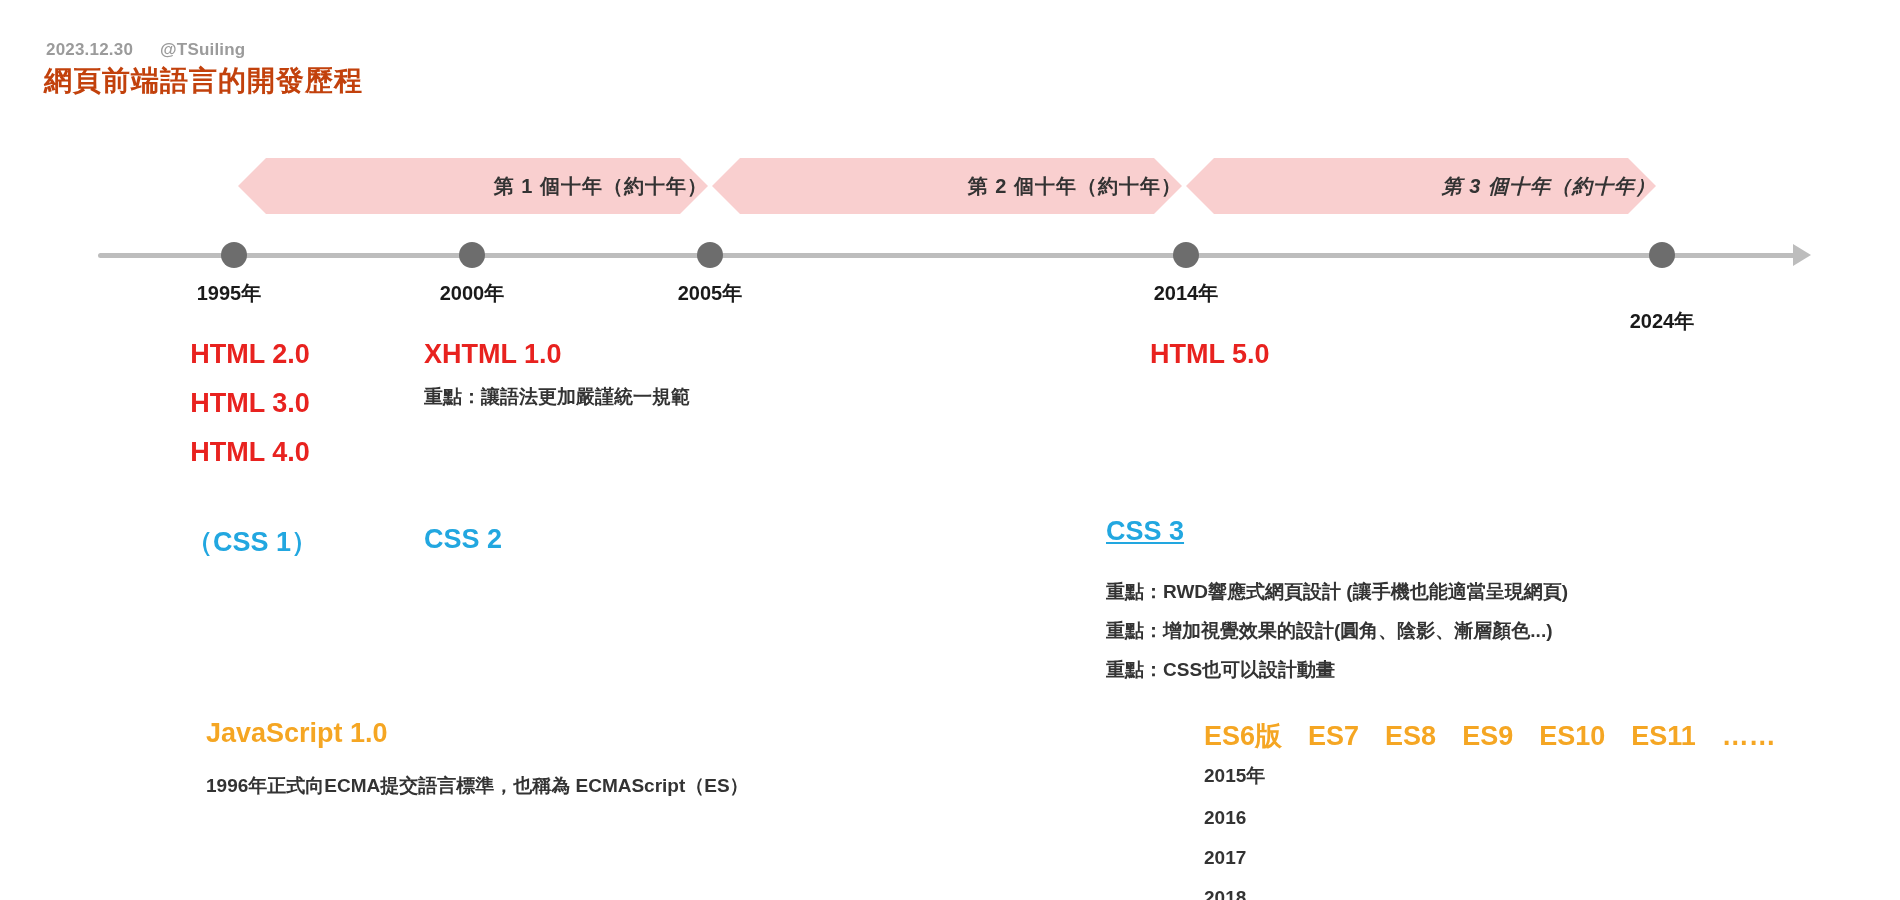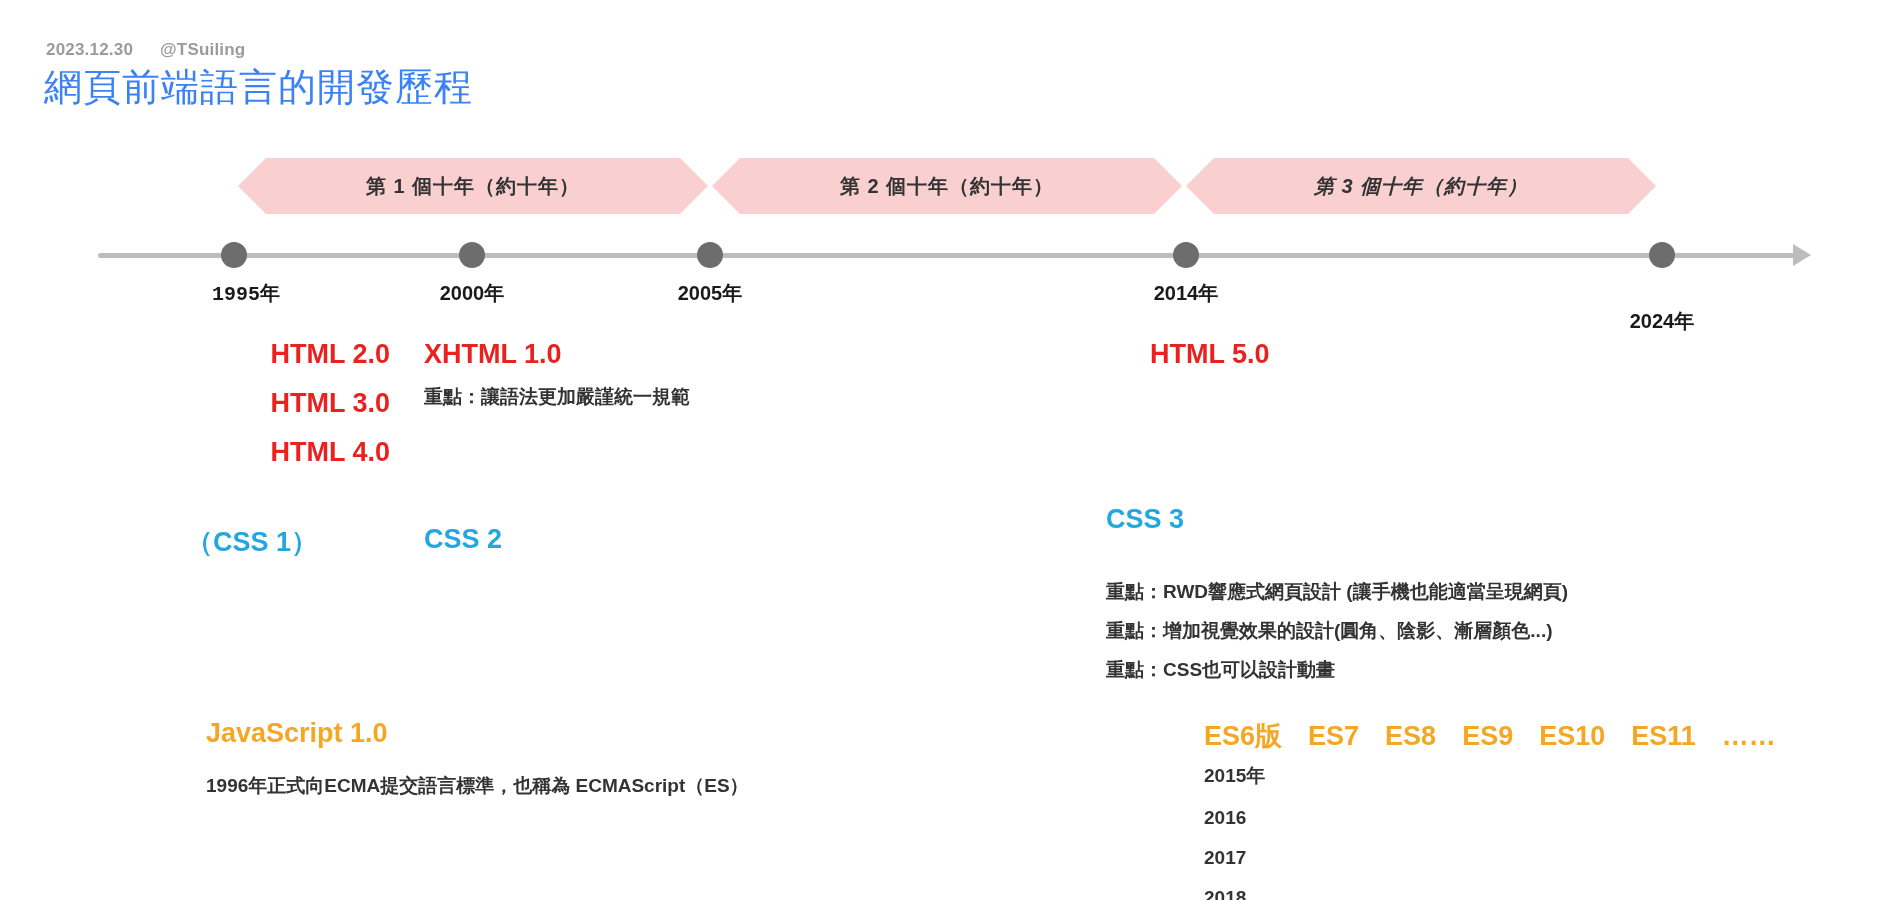--- a/index.html
+++ b/index.html
@@ -31,34 +31,34 @@
     color: #9b9b9b;
     font-weight: bold;
     letter-spacing: 0.2px;
   }
   .meta .handle { margin-left: 22px; }
 
   .title {
     position: absolute;
     left: 44px;
     top: 62px;
-    font-size: 38px;
-    font-weight: normal;
-    color: #3b82f6;
+    font-size: 28px;
+    font-weight: bold;
+    color: #c2410c;
     letter-spacing: 1px;
   }
 
   
   .decade {
     position: absolute;
     height: 56px;
     background: #f9cfcf;
     display: flex;
     align-items: center;
-    justify-content: center;
+    justify-content: flex-end;
     color: #333;
     font-size: 20px;
     font-weight: bold;
     letter-spacing: 1px;
   }
   .decade.both {
     clip-path: polygon(0% 50%, 28px 0%, calc(100% - 28px) 0%, 100% 50%, calc(100% - 28px) 100%, 28px 100%);
   }
 
   .d1 { left: 238px;  top: 158px; width: 470px; }
@@ -107,21 +107,21 @@
   
   .block { position: absolute; }
 
   .htmlhead {
     color: #e8221f;
     font-size: 27px;
     font-weight: bold;
     line-height: 49px;
     white-space: nowrap;
   }
-  .htmlhead.right { text-align: right; }
+  .htmlhead.right { text-align: center; }
 
   .csshead {
     color: #22a7e0;
     font-size: 27px;
     font-weight: bold;
     white-space: nowrap;
   }
 
   .jshead {
     color: #f5a623;
@@ -183,40 +183,40 @@
 
   <div class="axis"></div>
   <div class="axis-head"></div>
 
   <div class="node" style="left:234px;"></div>
   <div class="node" style="left:472px;"></div>
   <div class="node" style="left:710px;"></div>
   <div class="node" style="left:1186px;"></div>
   <div class="node" style="left:1662px;"></div>
 
-  <div class="node-label" style="left:246px;font-family:Liberation Mono, monospace;">1995年</div>
+  <div class="node-label" style="left:229px;">1995年</div>
   <div class="node-label" style="left:472px;">2000年</div>
   <div class="node-label" style="left:710px;">2005年</div>
   <div class="node-label" style="left:1186px;">2014年</div>
   <div class="node-label" style="left:1662px;margin-top:28px;">2024年</div>
 
   <div class="block htmlhead right" style="left:110px; top:330px; width:280px;">
     <div>HTML 2.0</div>
     <div>HTML 3.0</div>
     <div>HTML 4.0</div>
   </div>
 
   <div class="block htmlhead" style="left:424px; top:330px;">XHTML 1.0</div>
   <div class="block note" style="left:424px; top:377px;">重點：讓語法更加嚴謹統一規範</div>
 
   <div class="block htmlhead" style="left:1150px; top:330px;">HTML 5.0</div>
 
   <div class="block csshead" style="left:186px; top:524px;">（CSS 1）</div>
   <div class="block csshead" style="left:424px; top:524px;">CSS 2</div>
-  <div class="block csshead" style="left:1106px; top:504px;">CSS 3</div>
+  <div class="block csshead" style="left:1106px; top:516px;text-decoration:underline;">CSS 3</div>
   <div class="block note" style="left:1106px; top:572px;">
     <div>重點：RWD響應式網頁設計 (讓手機也能適當呈現網頁)</div>
     <div>重點：增加視覺效果的設計(圓角、陰影、漸層顏色...)</div>
     <div>重點：CSS也可以設計動畫</div>
   </div>
 
   <div class="block jshead" style="left:206px; top:718px;">JavaScript 1.0</div>
   <div class="block note" style="left:206px; top:766px;">1996年正式向ECMA提交語言標準，也稱為 ECMAScript（ES）</div>
 
   <div class="block" style="left:1204px; top:718px;">

